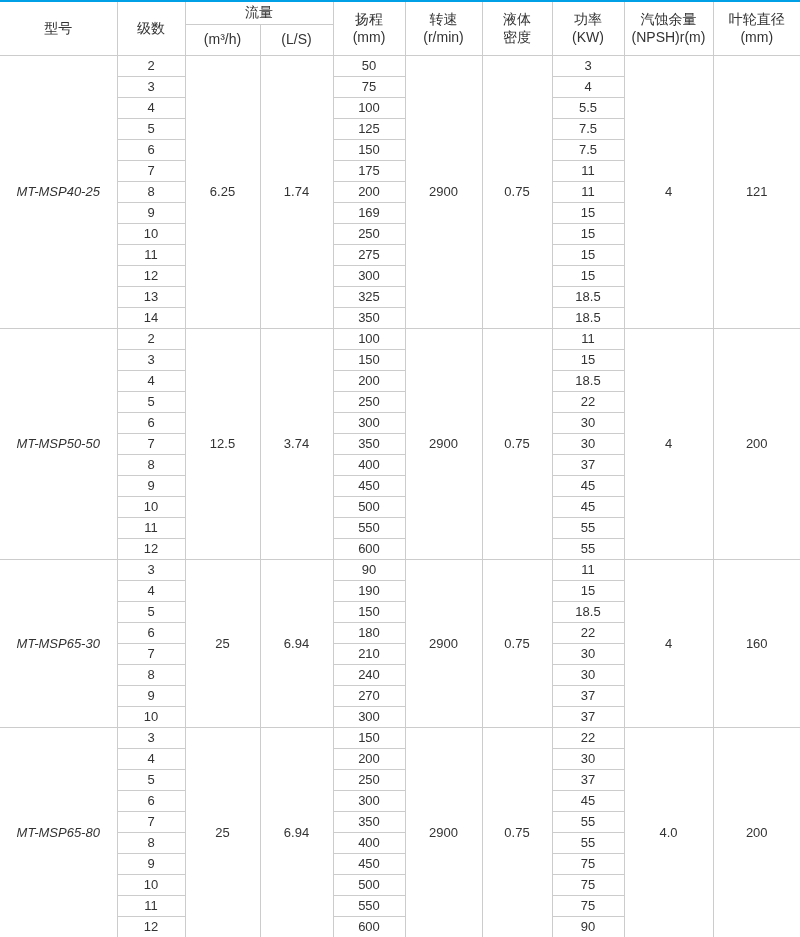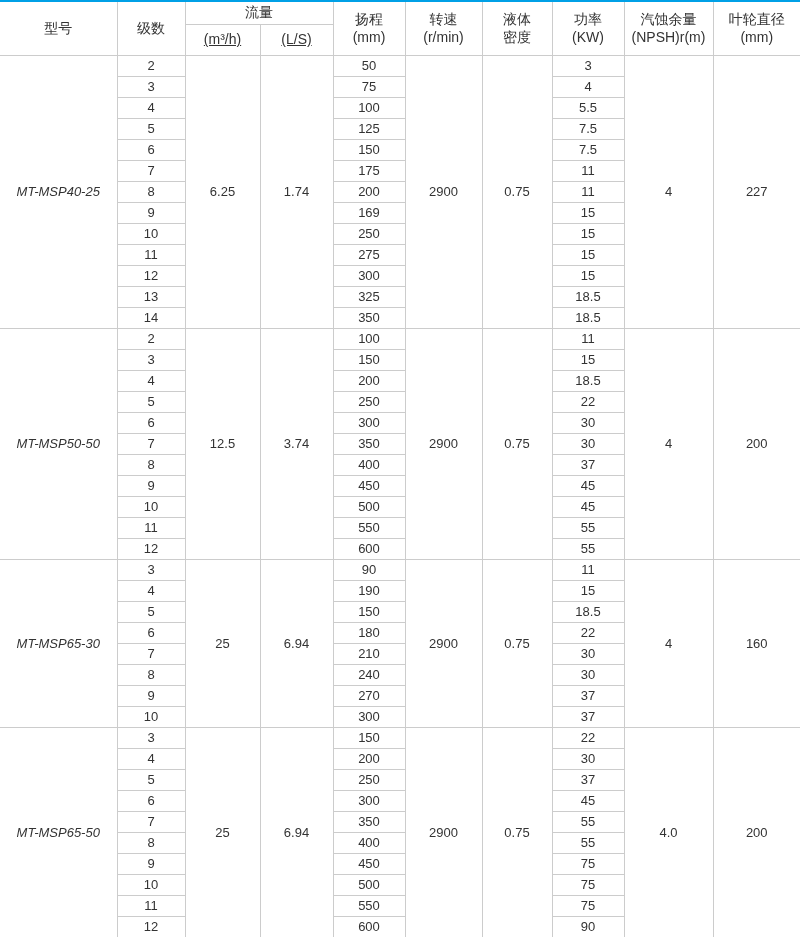--- a/index.html
+++ b/index.html
@@ -30,21 +30,21 @@
   table.spec thead tr:first-child > * { border-top: 0; }
   table.spec tbody tr:last-child > td { border-bottom: 1px solid #cccccc; }
   table.spec th {
     font-weight: normal;
     font-size: 14px;
     color: #333333;
     line-height: 1.25;
     background: #ffffff;
   }
   th.h-group { height: 22px; }
-  th.h-sub { height: 30px; font-size: 13px; text-decoration: underline; }
+  th.h-sub { height: 30px; font-size: 13px; }
   table.spec td {
     font-size: 13px;
     height: 20px;
     line-height: 20px;
     background: #ffffff;
   }
   td.model-cell { font-size: 13px; font-style: italic; }
 </style>
 </head>
 <body>
@@ -85,21 +85,21 @@
       <tr>
         <td rowspan="13" class="model-cell">MT-MSP40-25</td>
         <td>2</td>
         <td rowspan="13">6.25</td>
         <td rowspan="13">1.74</td>
         <td>50</td>
         <td rowspan="13">2900</td>
         <td rowspan="13">0.75</td>
         <td>3</td>
         <td rowspan="13">4</td>
-        <td rowspan="13">227</td>
+        <td rowspan="13">121</td>
       </tr>
       <tr>
         <td>3</td>
         <td>75</td>
         <td>4</td>
       </tr>
       <tr>
         <td>4</td>
         <td>100</td>
         <td>5.5</td>
@@ -257,21 +257,21 @@
         <td>9</td>
         <td>270</td>
         <td>37</td>
       </tr>
       <tr>
         <td>10</td>
         <td>300</td>
         <td>37</td>
       </tr>
       <tr>
-        <td rowspan="10" class="model-cell">MT-MSP65-50</td>
+        <td rowspan="10" class="model-cell">MT-MSP65-80</td>
         <td>3</td>
         <td rowspan="10">25</td>
         <td rowspan="10">6.94</td>
         <td>150</td>
         <td rowspan="10">2900</td>
         <td rowspan="10">0.75</td>
         <td>22</td>
         <td rowspan="10">4.0</td>
         <td rowspan="10">200</td>
       </tr>

